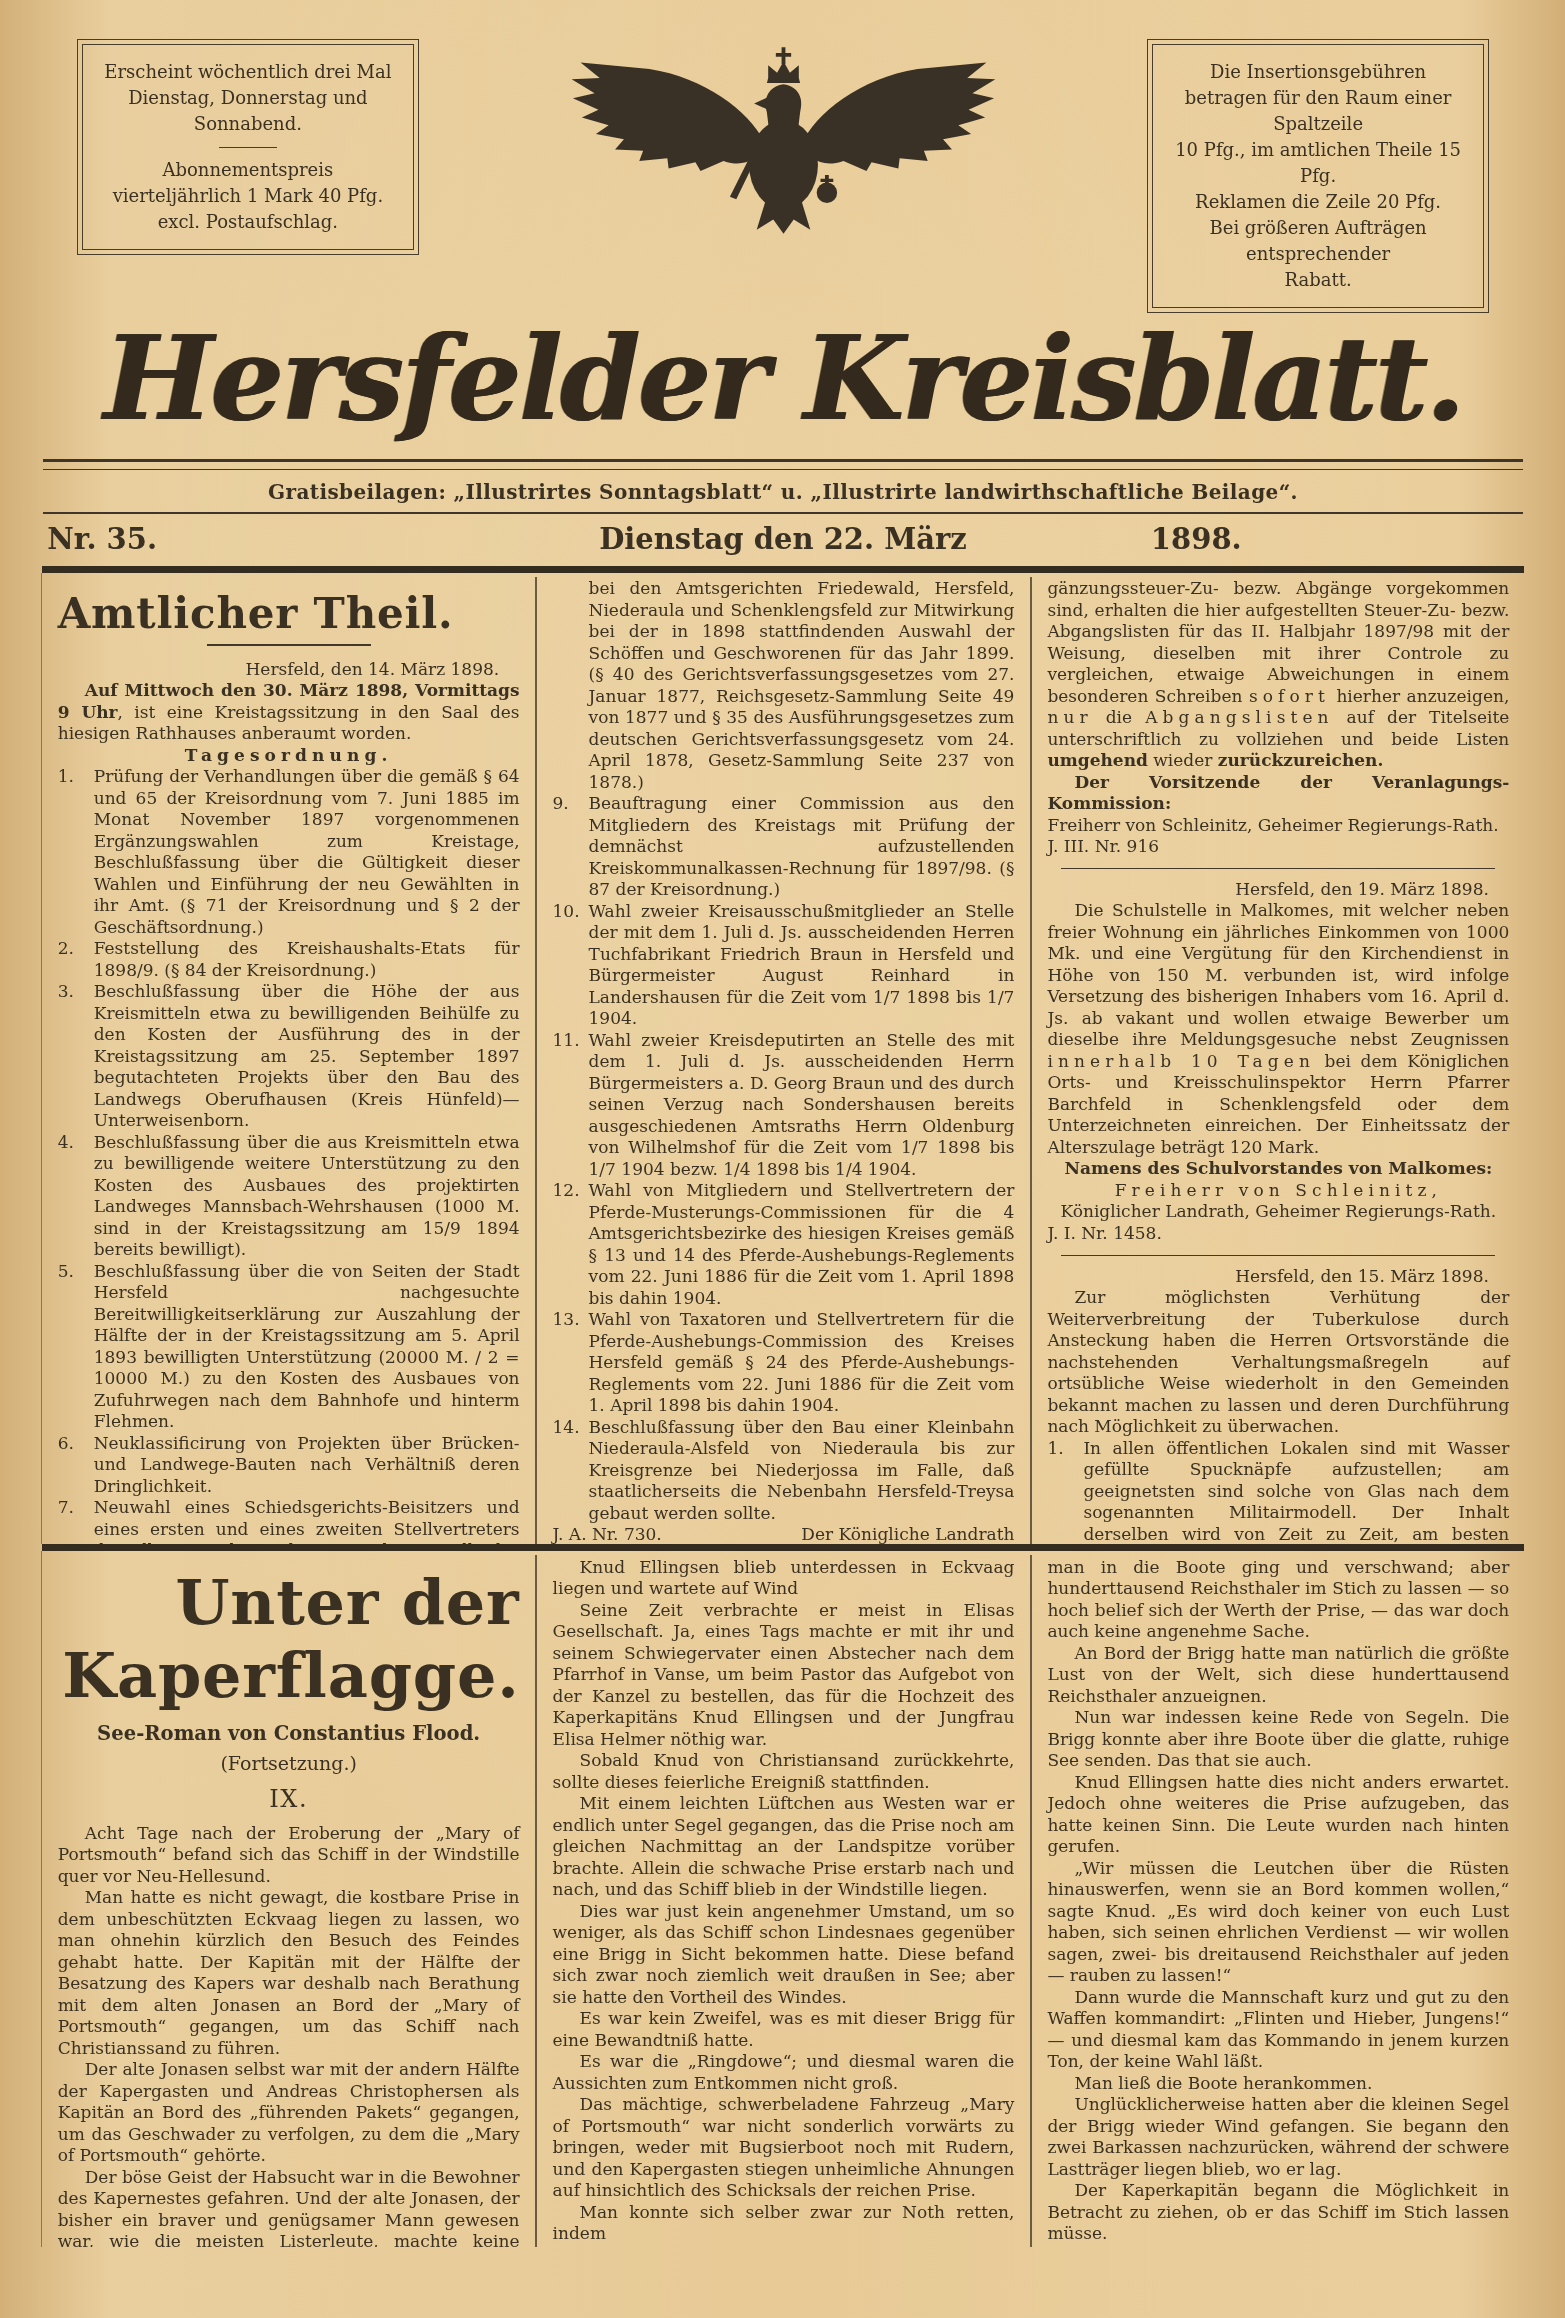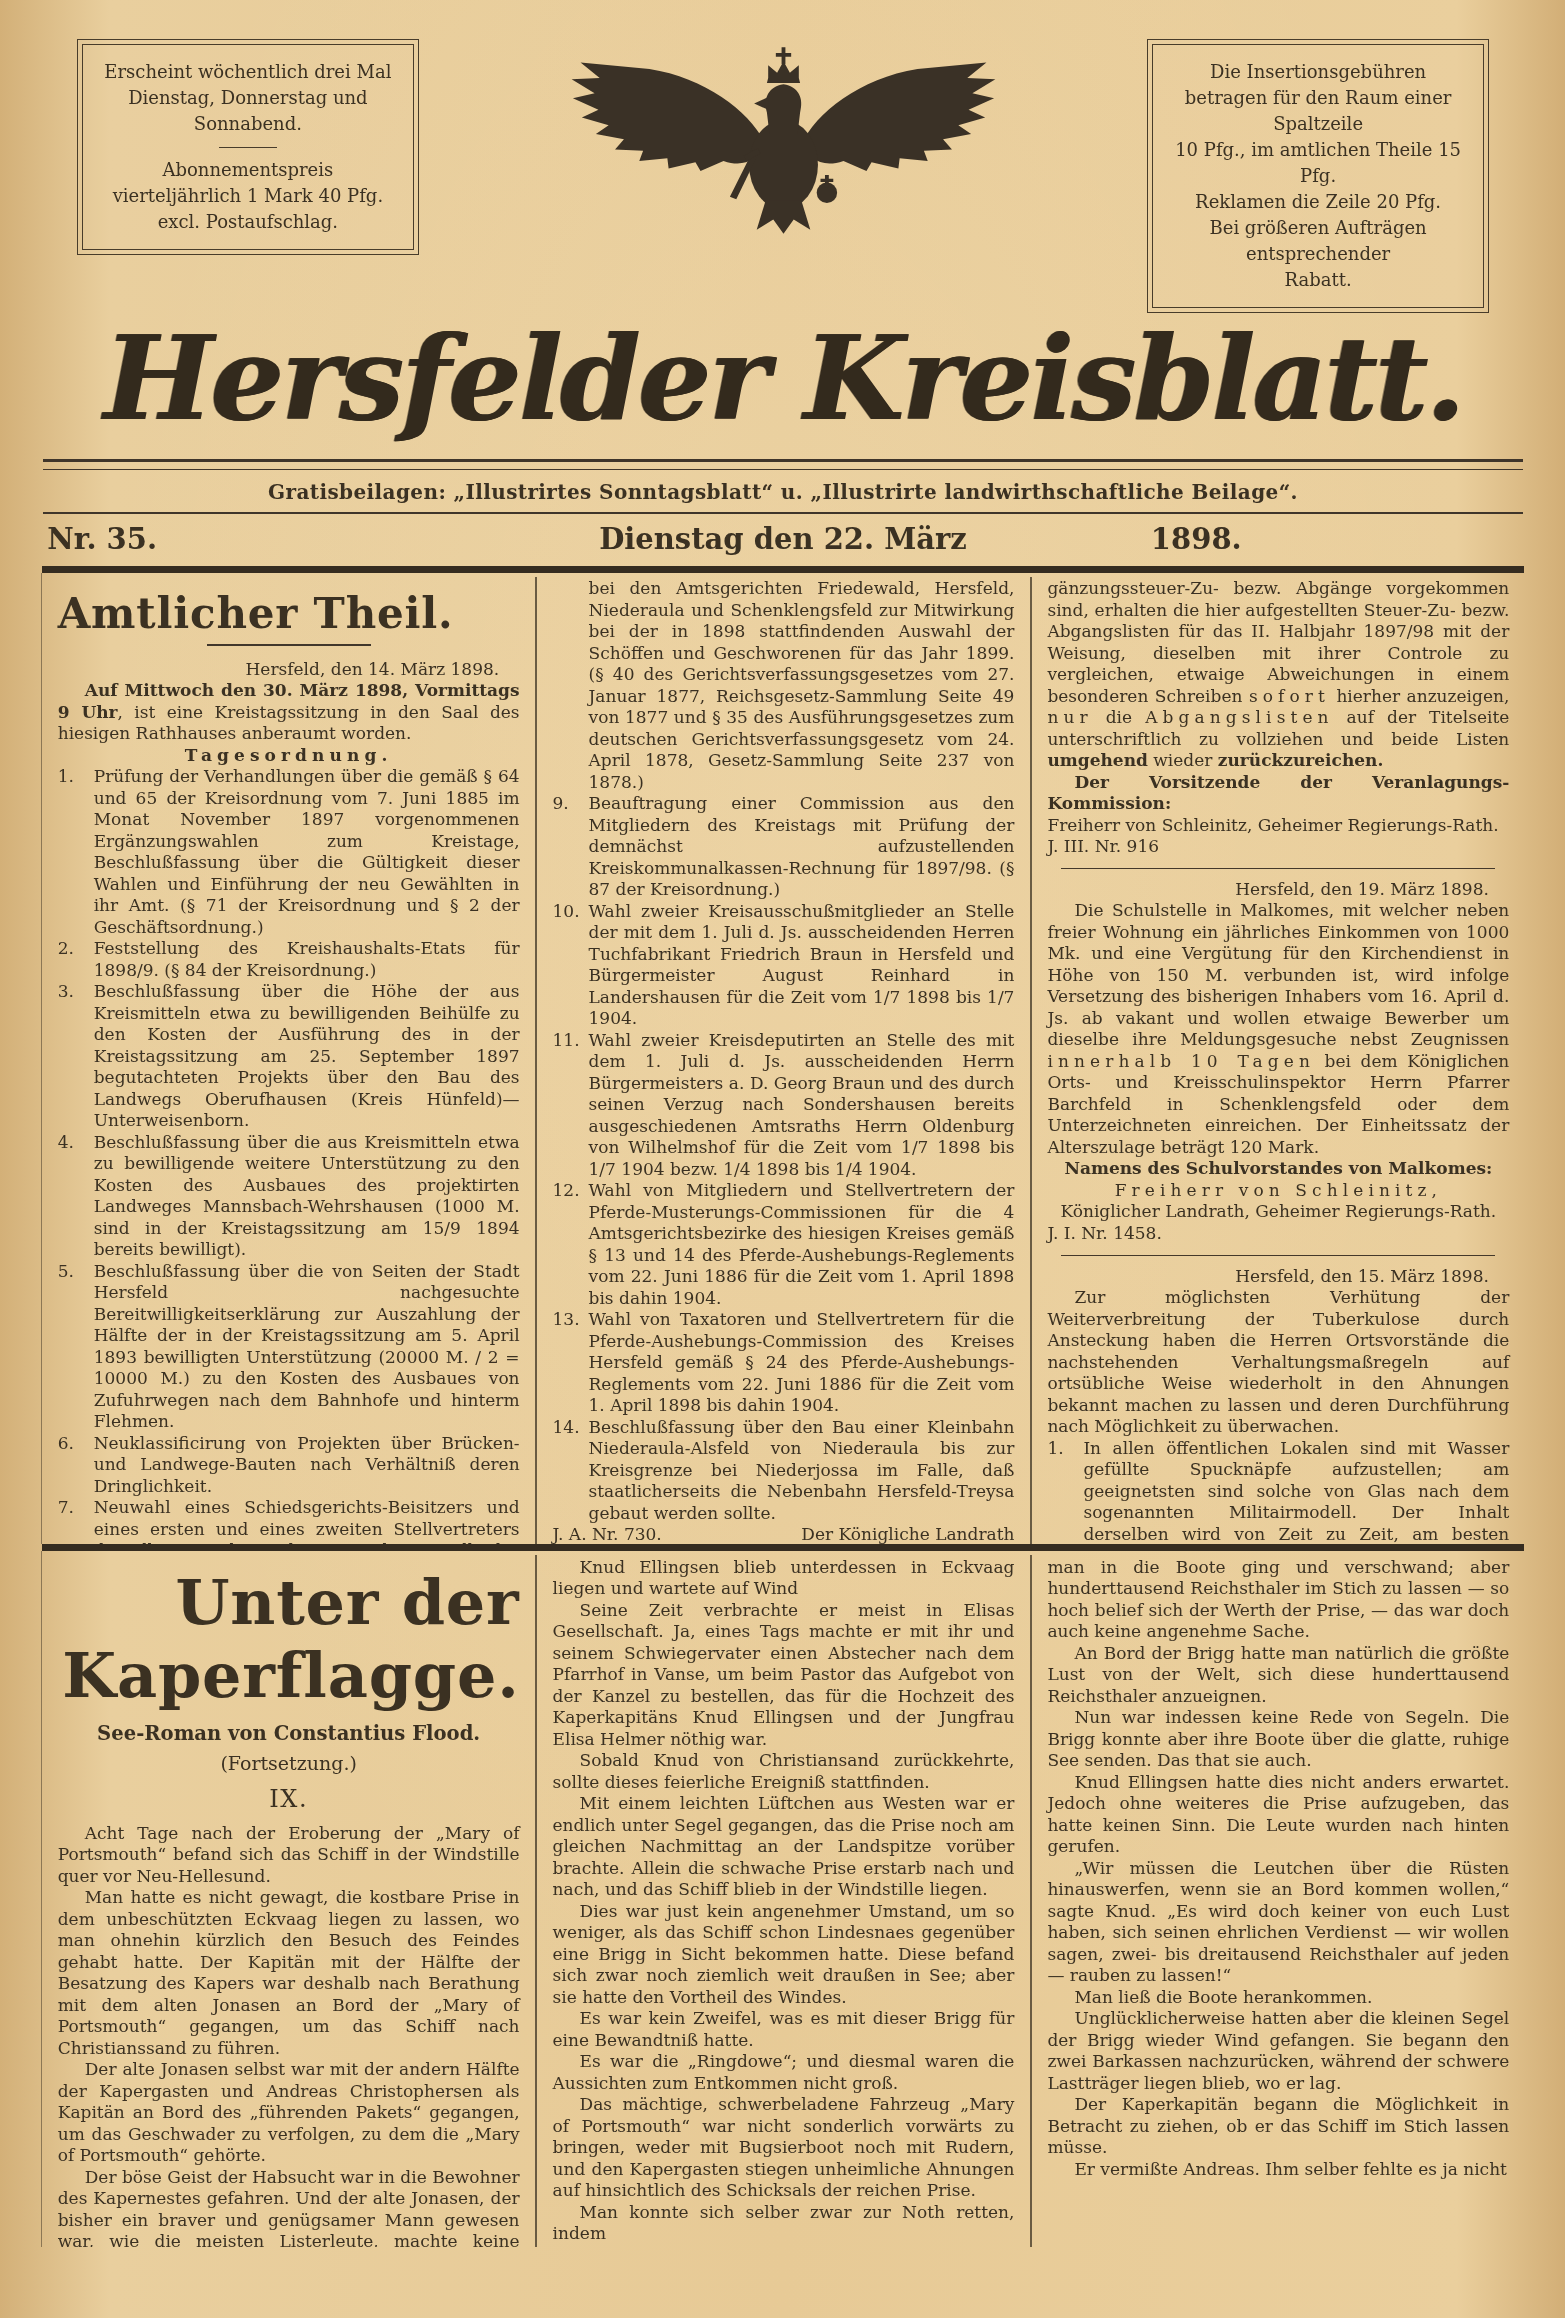--- a/index.html
+++ b/index.html
@@ -177,21 +177,21 @@
             <p class="para ">J. III. Nr. 916</p>
             <div class="para-rule"></div>
             <p class="para dl">Hersfeld, den 19. März 1898.</p>
             <p class="para in"><span class="">Die Schulstelle in Malkomes, mit welcher neben freier Wohnung ein jährliches Einkommen von 1000 Mk. und eine Vergütung für den Kirchendienst in Höhe von 150 M. verbunden ist, wird infolge Versetzung des bisherigen Inhabers vom 16. April d. Js. ab vakant und wollen etwaige Bewerber um dieselbe ihre Meldungsgesuche nebst Zeugnissen </span><span class="sp">innerhalb 10 Tagen</span><span class=""> bei dem Königlichen Orts- und Kreisschulinspektor Herrn Pfarrer Barchfeld in Schenklengsfeld oder dem Unterzeichneten einreichen. Der Einheitssatz der Alterszulage beträgt 120 Mark.</span></p>
             <p class="para ct b">Namens des Schulvorstandes von Malkomes:</p>
             <p class="para ct sp">Freiherr von Schleinitz,</p>
             <p class="para ct">Königlicher Landrath, Geheimer Regierungs-Rath.</p>
             <p class="para ">J. I. Nr. 1458.</p>
             <div class="para-rule"></div>
             <p class="para dl">Hersfeld, den 15. März 1898.</p>
-            <p class="para in">Zur möglichsten Verhütung der Weiterverbreitung der Tuberkulose durch Ansteckung haben die Herren Ortsvorstände die nachstehenden Verhaltungsmaßregeln auf ortsübliche Weise wiederholt in den Ahnungen bekannt machen zu lassen und deren Durchführung nach Möglichkeit zu überwachen.</p>
+            <p class="para in">Zur möglichsten Verhütung der Weiterverbreitung der Tuberkulose durch Ansteckung haben die Herren Ortsvorstände die nachstehenden Verhaltungsmaßregeln auf ortsübliche Weise wiederholt in den Gemeinden bekannt machen zu lassen und deren Durchführung nach Möglichkeit zu überwachen.</p>
             <p class="para  num-item"><span class="num">1.</span>In allen öffentlichen Lokalen sind mit Wasser gefüllte Spucknäpfe aufzustellen; am geeignetsten sind solche von Glas nach dem sogenannten Militairmodell. Der Inhalt derselben wird von Zeit zu Zeit, am besten durch Siedehitze, unschädlich gemacht.</p>
           </div>
       </div>
     </div>
   </div>
 
   <div class="rule-heavy"></div>
 
   <div class="feuilleton">
     <div class="columns">
@@ -223,20 +223,21 @@
           </div>
       </div>
       <div class="vsep"></div>
       <div class="col">
         <div>
             <p class="para ">man in die Boote ging und verschwand; aber hunderttausend Reichsthaler im Stich zu lassen — so hoch belief sich der Werth der Prise, — das war doch auch keine angenehme Sache.</p>
             <p class="para in">An Bord der Brigg hatte man natürlich die größte Lust von der Welt, sich diese hunderttausend Reichsthaler anzueignen.</p>
             <p class="para in">Nun war indessen keine Rede von Segeln. Die Brigg konnte aber ihre Boote über die glatte, ruhige See senden. Das that sie auch.</p>
             <p class="para in">Knud Ellingsen hatte dies nicht anders erwartet. Jedoch ohne weiteres die Prise aufzugeben, das hatte keinen Sinn. Die Leute wurden nach hinten gerufen.</p>
             <p class="para in">„Wir müssen die Leutchen über die Rüsten hinauswerfen, wenn sie an Bord kommen wollen,“ sagte Knud. „Es wird doch keiner von euch Lust haben, sich seinen ehrlichen Verdienst — wir wollen sagen, zwei- bis dreitausend Reichsthaler auf jeden — rauben zu lassen!“</p>
+            <p class="para in">Dann wurde die Mannschaft kurz und gut zu den Waffen kommandirt: „Flinten und Hieber, Jungens!“ — und diesmal kam das Kommando in jenem kurzen Ton, der keine Wahl läßt.</p>
             <p class="para in">Man ließ die Boote herankommen.</p>
             <p class="para in">Unglücklicherweise hatten aber die kleinen Segel der Brigg wieder Wind gefangen. Sie begann den zwei Barkassen nachzurücken, während der schwere Lastträger liegen blieb, wo er lag.</p>
             <p class="para in">Der Kaperkapitän begann die Möglichkeit in Betracht zu ziehen, ob er das Schiff im Stich lassen müsse.</p>
             <p class="para in">Er vermißte Andreas. Ihm selber fehlte es ja nicht</p>
           </div>
       </div>
     </div>
   </div>
 
 </div>

